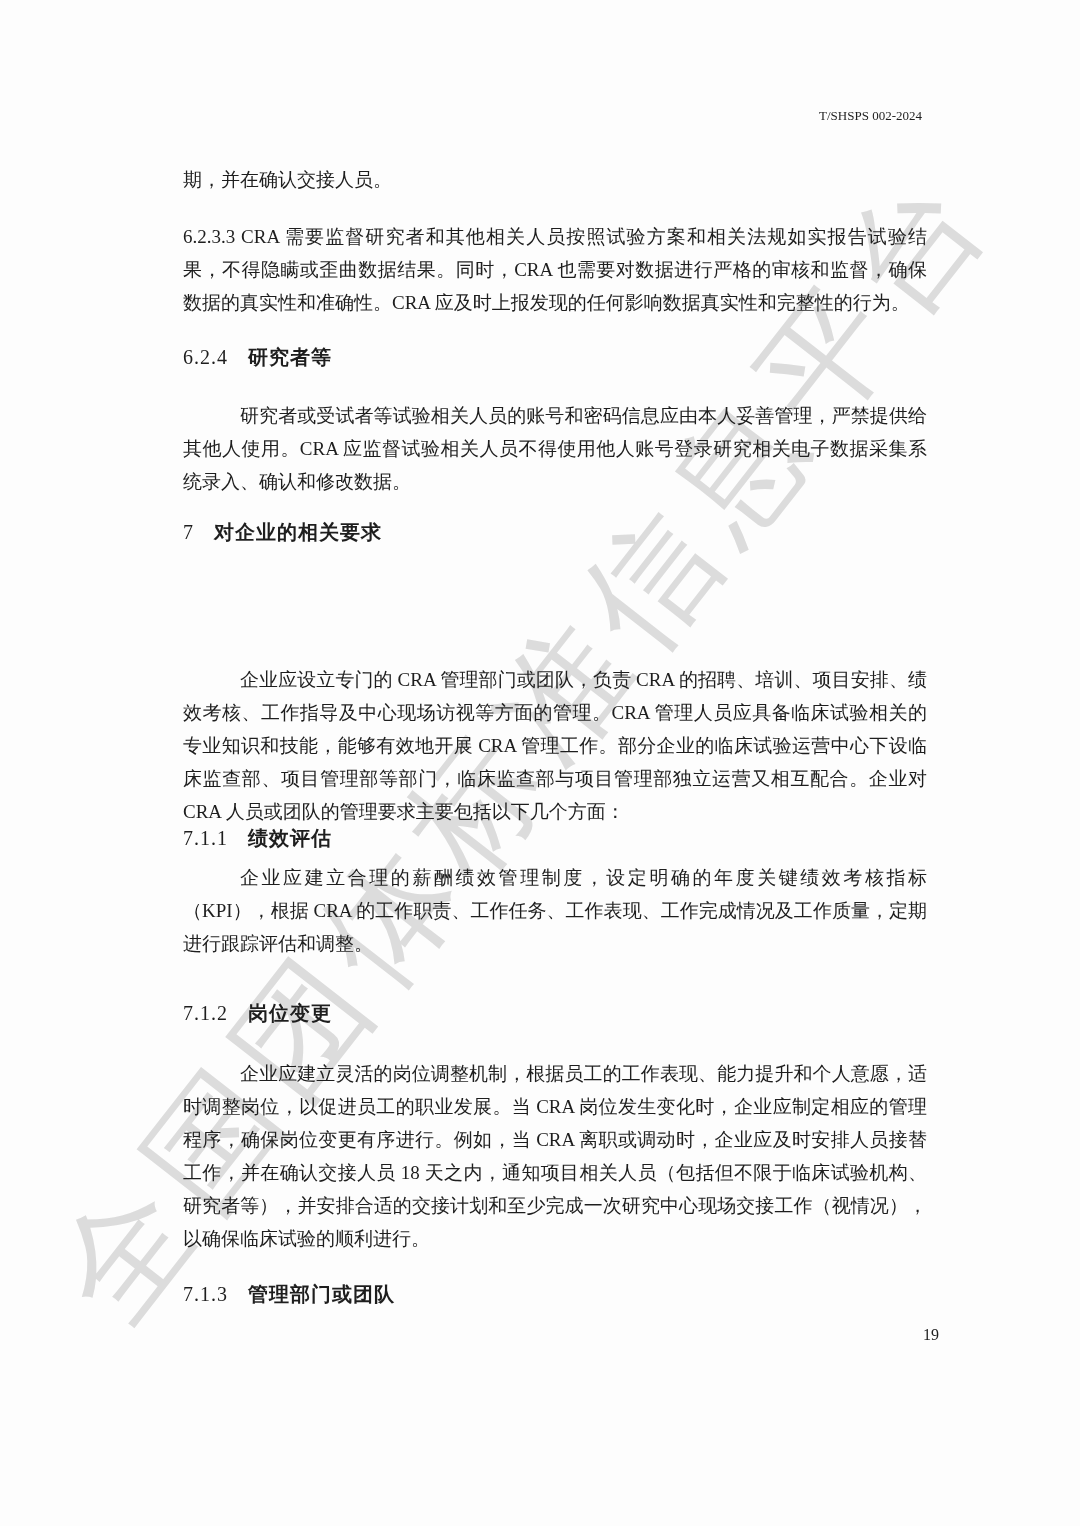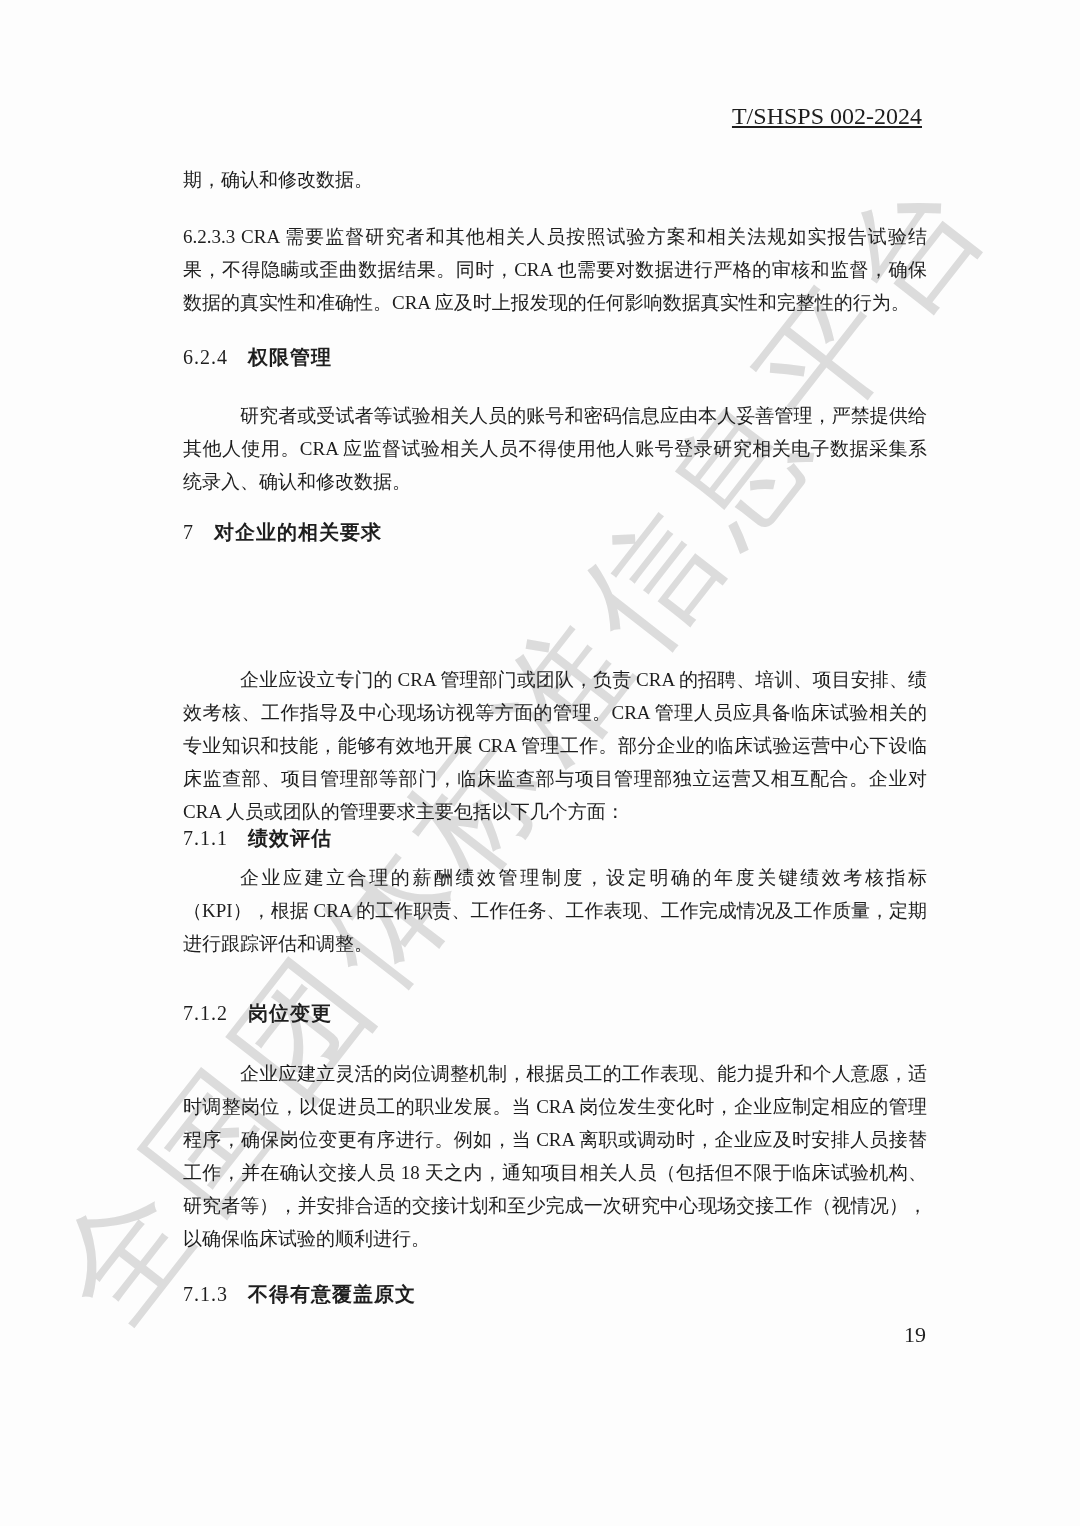--- a/index.html
+++ b/index.html
@@ -23,30 +23,29 @@
     color: #dcdcdc;
     font-family: "Liberation Serif", serif;
     font-weight: 400;
     z-index: 0;
     user-select: none;
   }
   .header-code {
     position: absolute;
     top: 104px;
     right: 158px;
-    font-size: 24px;
+    font-size: 13px;
     line-height: 24px;
     z-index: 2;
-    text-decoration: underline;
   }
   .page-number {
     position: absolute;
     top: 1324px;
-    right: 154px;
-    font-size: 22px;
+    right: 141px;
+    font-size: 16px;
     line-height: 22px;
     z-index: 2;
   }
   .block {
     position: absolute;
     left: 183px;
     width: 744px;
     font-size: 19px;
     line-height: 33px;
     text-align: justify;
@@ -88,26 +87,26 @@
 </style>
 </head>
 <body>
 
 <div class="page">
 
   <div class="watermark">全国团体标准信息平台</div>
 
   <div class="header-code">T/SHSPS 002-2024</div>
 
-  <div class="block t-continued">期，确认和修改数据。</div>
+  <div class="block t-continued">期，并在确认交接人员。</div>
 
   <div class="block t-c6233">6.2.3.3 CRA 需要监督研究者和其他相关人员按照试验方案和相关法规如实报告试验结果，不得隐瞒或歪曲数据结果。同时，CRA 也需要对数据进行严格的审核和监督，确保数据的真实性和准确性。CRA 应及时上报发现的任何影响数据真实性和完整性的行为。</div>
 
   <div class="heading t-h624">
-    <span class="num">6.2.4</span><span class="title">权限管理</span>
+    <span class="num">6.2.4</span><span class="title">研究者等</span>
   </div>
 
   <div class="block indent t-p624">研究者或受试者等试验相关人员的账号和密码信息应由本人妥善管理，严禁提供给其他人使用。CRA 应监督试验相关人员不得使用他人账号登录研究相关电子数据采集系统录入、确认和修改数据。</div>
 
   <div class="heading t-h7">
     <span class="num">7</span><span class="title">对企业的相关要求</span>
   </div>
 
 
   <div class="block indent t-p71">企业应设立专门的 CRA 管理部门或团队，负责 CRA 的招聘、培训、项目安排、绩效考核、工作指导及中心现场访视等方面的管理。CRA 管理人员应具备临床试验相关的专业知识和技能，能够有效地开展 CRA 管理工作。部分企业的临床试验运营中心下设临床监查部、项目管理部等部门，临床监查部与项目管理部独立运营又相互配合。企业对 CRA 人员或团队的管理要求主要包括以下几个方面：</div>
@@ -118,18 +117,18 @@
 
   <div class="block indent t-p711">企业应建立合理的薪酬绩效管理制度，设定明确的年度关键绩效考核指标（KPI），根据 CRA 的工作职责、工作任务、工作表现、工作完成情况及工作质量，定期进行跟踪评估和调整。</div>
 
   <div class="heading t-h712">
     <span class="num">7.1.2</span><span class="title">岗位变更</span>
   </div>
 
   <div class="block indent t-p712">企业应建立灵活的岗位调整机制，根据员工的工作表现、能力提升和个人意愿，适时调整岗位，以促进员工的职业发展。当 CRA 岗位发生变化时，企业应制定相应的管理程序，确保岗位变更有序进行。例如，当 CRA 离职或调动时，企业应及时安排人员接替工作，并在确认交接人员 18 天之内，通知项目相关人员（包括但不限于临床试验机构、研究者等），并安排合适的交接计划和至少完成一次研究中心现场交接工作（视情况），以确保临床试验的顺利进行。</div>
 
   <div class="heading t-h713">
-    <span class="num">7.1.3</span><span class="title">不得有意覆盖原文</span>
+    <span class="num">7.1.3</span><span class="title">管理部门或团队</span>
   </div>
 
   <div class="page-number">19</div>
 
 </div>
 
 </body></html>

